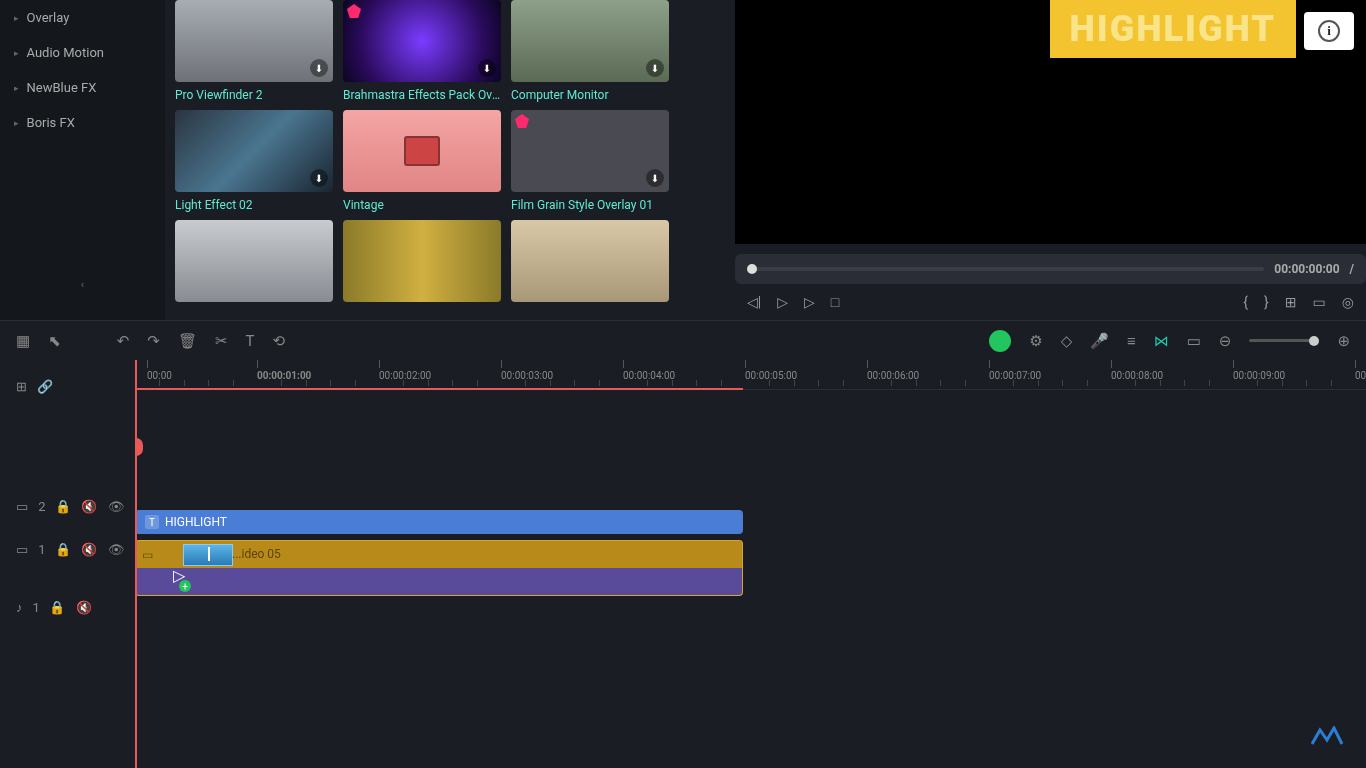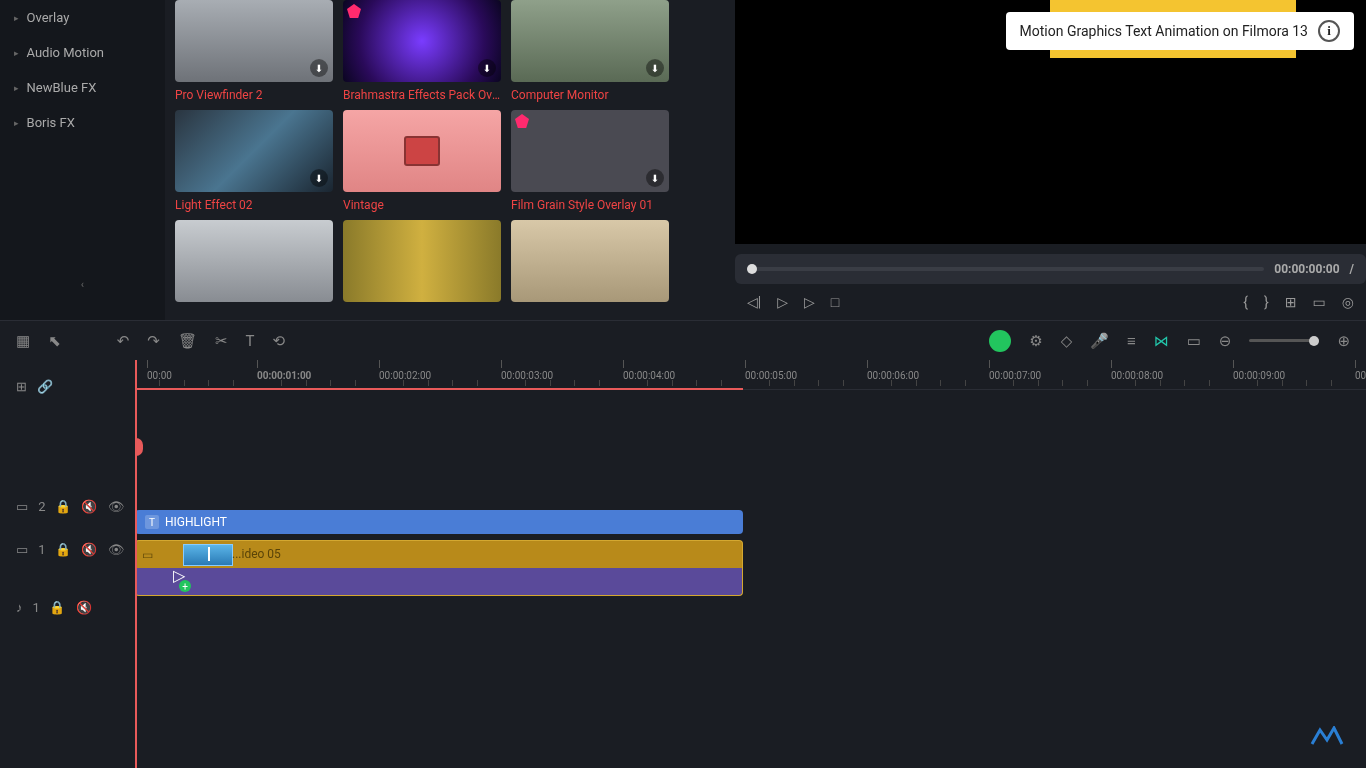--- a/index.html
+++ b/index.html
@@ -20,21 +20,21 @@
 .thumb.t3 { background: linear-gradient(180deg, #8fa08a 0%, #5a6a55 100%); }
 .thumb.t4 { background: linear-gradient(135deg, #2a3540 0%, #4a7590 50%, #1a2530 100%); }
 .thumb.t5 { background: linear-gradient(180deg, #f5a5a5 0%, #e08585 100%); position: relative; }
 .thumb.t5::after { content: ""; position: absolute; left: 50%; top: 50%; transform: translate(-50%, -50%); width: 32px; height: 26px; background: #c44; border-radius: 3px; border: 2px solid #833; }
 .thumb.t6 { background: #4a4a52; }
 .thumb.t7 { background: linear-gradient(180deg, #c8ccd0 0%, #888c92 100%); }
 .thumb.t8 { background: linear-gradient(90deg, #8a7a2a 0%, #d0b040 50%, #8a7a2a 100%); }
 .thumb.t9 { background: linear-gradient(180deg, #d8c8a8 0%, #a89878 100%); }
 .thumb .dl-icon { position: absolute; bottom: 5px; right: 5px; width: 18px; height: 18px; border-radius: 50%; background: rgba(0,0,0,0.4); display: flex; align-items: center; justify-content: center; color: #fff; font-size: 10px; }
 .thumb .badge { position: absolute; top: 4px; left: 4px; width: 14px; height: 14px; background: #ff2a6e; clip-path: polygon(50% 0%, 100% 35%, 80% 100%, 20% 100%, 0% 35%); }
-.card-label { font-size: 12px; color: #ef4444; margin-top: 6px; white-space: nowrap; overflow: hidden; text-overflow: ellipsis; }
+.card-label { font-size: 12px; color: #5eead4; margin-top: 6px; white-space: nowrap; overflow: hidden; text-overflow: ellipsis; }
 
 .preview-pane { flex: 1; background: #1a1d23; display: flex; flex-direction: column; padding-left: 10px; }
 .preview-canvas { flex: 1; background: #000; position: relative; margin: 0 0 10px 0; }
 .highlight-box { position: absolute; top: 0; right: 70px; background: #f4c430; padding: 8px 20px; font-size: 36px; font-weight: 900; color: #f9e48a; letter-spacing: 2px; }
 .info-bar { position: absolute; top: 12px; right: 12px; background: #fff; color: #222; padding: 8px 14px; border-radius: 4px; font-size: 14px; display: flex; align-items: center; gap: 10px; }
 .info-bar .info-icon { width: 22px; height: 22px; border: 2px solid #555; border-radius: 50%; display: flex; align-items: center; justify-content: center; font-size: 13px; font-family: serif; font-weight: bold; }
 .player-bar { background: #2a2d35; border-radius: 6px; padding: 8px 12px; margin-bottom: 6px; display: flex; align-items: center; gap: 10px; }
 .seek-track { flex: 1; height: 4px; background: #3a3d45; border-radius: 2px; position: relative; }
 .seek-knob { position: absolute; left: 0; top: 50%; transform: translate(0, -50%); width: 10px; height: 10px; background: #ddd; border-radius: 50%; }
 .timecode { font-size: 12px; color: #aaa; font-variant-numeric: tabular-nums; font-weight: bold; }
@@ -154,21 +154,20 @@
       <div class="effect-card">
           <div class="thumb t9"></div>
         </div>
     </div>
   </div>
 
   <div class="preview-pane">
     <div class="preview-canvas">
       <div class="highlight-box">HIGHLIGHT</div>
       <div class="info-bar">
-        <span>Motion Graphics Text Animation on Filmora 13</span>
         <span class="info-icon">i</span>
       </div>
     </div>
     <div class="player-bar">
       <div class="seek-track">
           <div class="seek-knob"></div>
         </div>
       <span class="timecode">00:00:00:00</span>
       <span class="timecode">/</span>
     </div>

